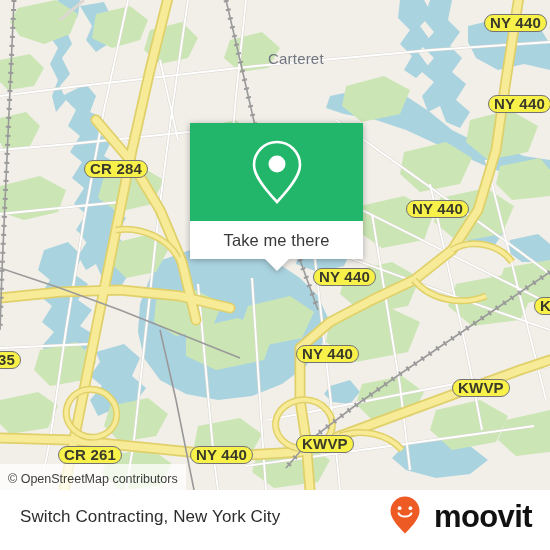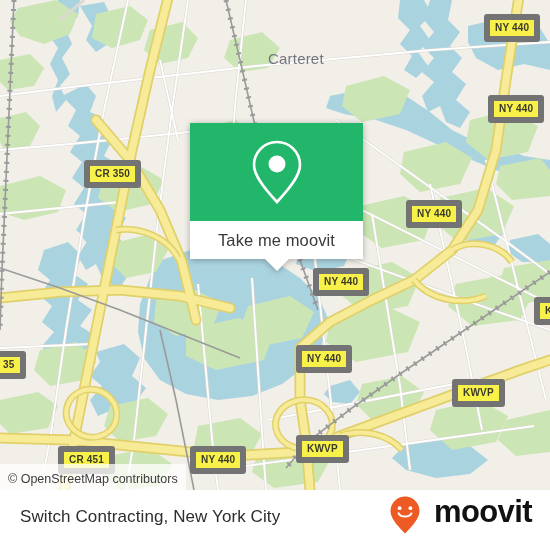--- a/index.html
+++ b/index.html
@@ -35,26 +35,26 @@
     left: 0; top: 0;
     width: 550px;
     height: 490px;
     display: block;
   }
 
   
   .shield {
     position: absolute;
     background: #f7f14a;
-    border: 6px solid #737373;
-    border-radius: 3px;
+    border: 1px solid #737373;
+    border-radius: 9px;
     color: #3a3a2a;
     font-family: "Liberation Sans", sans-serif;
     font-weight: bold;
-    font-size: 10px;
+    font-size: 15px;
     line-height: 13px;
     padding: 1px 5px 2px 5px;
     white-space: nowrap;
     letter-spacing: 0.2px;
     box-sizing: border-box;
   }
 
   .city-label {
     position: absolute;
     color: #70757f;
@@ -134,21 +134,21 @@
   }
   #footer-title {
     color: #2d2d2d;
     font-family: "Liberation Sans", sans-serif;
     font-size: 17px;
     letter-spacing: 0.1px;
     white-space: nowrap;
   }
   #brand {
     display: flex;
-    align-items: flex-start;
+    align-items: center;
     gap: 14px;
   }
   #brand-word {
     color: #111111;
     font-family: "Liberation Sans", sans-serif;
     font-size: 31px;
     font-weight: bold;
     letter-spacing: -0.6px;
     line-height: 31px;
   }
@@ -345,40 +345,40 @@
     </svg>
 
     <div class="city-label" style="left:268px; top:38px;margin-top:12px;">Carteret</div>
 
     <div class="shield" style="left:484px; top:14px;">NY 440</div>
     <div class="shield" style="left:488px; top:95px;">NY 440</div>
     <div class="shield" style="left:406px; top:200px;">NY 440</div>
     <div class="shield" style="left:313px; top:268px;">NY 440</div>
     <div class="shield" style="left:296px; top:345px;">NY 440</div>
     <div class="shield" style="left:190px; top:446px;">NY 440</div>
-    <div class="shield" style="left:84px; top:160px;">CR 350</div>
-    <div class="shield" style="left:58px; top:446px;">CR 451</div>
+    <div class="shield" style="left:84px; top:160px;">CR 284</div>
+    <div class="shield" style="left:58px; top:446px;">CR 261</div>
     <div class="shield" style="left:452px; top:379px;">KWVP</div>
     <div class="shield" style="left:296px; top:435px;">KWVP</div>
     <div class="shield" style="left:534px; top:297px;">KW</div>
     <div class="shield" style="left:-8px; top:351px;">35</div>
 
     <div id="attribution">© OpenStreetMap contributors</div>
 
     <div id="popup">
       <div id="popup-head">
         <span id="popup-pin">
           <svg width="52" height="66" viewBox="0 0 52 66" aria-hidden="true">
             <path d="M26 3 C13.3 3 3 13.3 3 26 C3 36 12 48 26 63 C40 48 49 36 49 26
                      C49 13.3 38.7 3 26 3 Z" fill="none" stroke="#ffffff" stroke-width="2.6"></path>
             <circle cx="26" cy="25" r="8.5" fill="#ffffff"></circle>
           </svg>
         </span>
       </div>
-      <div id="popup-action">Take me moovit</div>
+      <div id="popup-action">Take me there</div>
       <div id="popup-tail"></div>
     </div>
 
   </div>
 
   <div id="footer">
     <div id="footer-title">Switch Contracting, New York City</div>
     <div id="brand">
       <span>
         <svg width="30" height="38" viewBox="0 0 30 38" aria-hidden="true">

